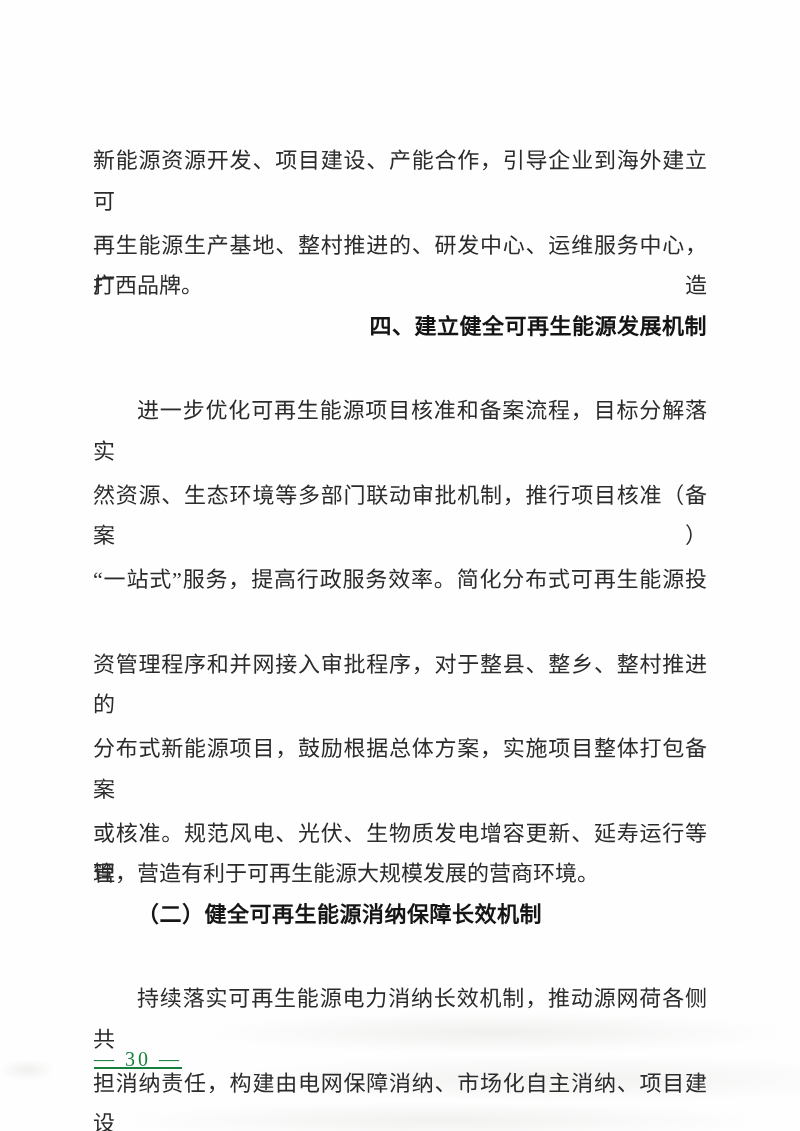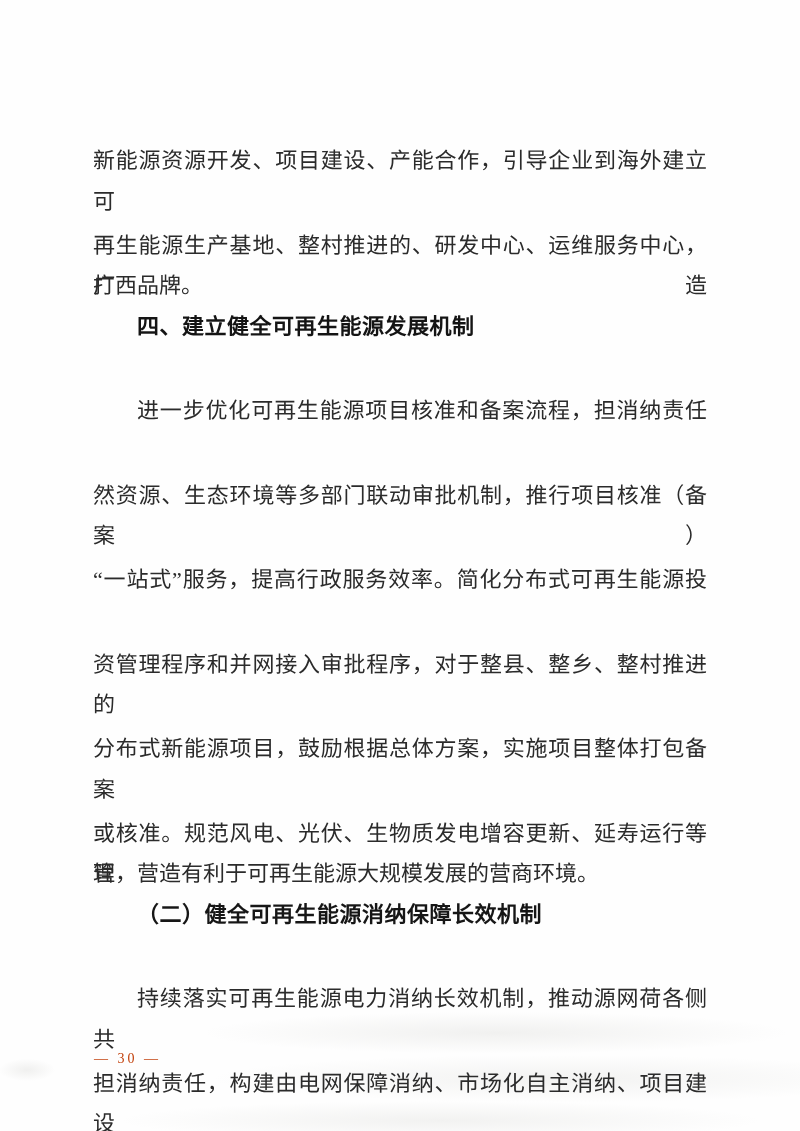--- a/index.html
+++ b/index.html
@@ -55,51 +55,53 @@
     margin-top: 44px;
   }
   .line.indent {
     text-indent: 44px;
   }
   .line.h1 {
     font-family: "Liberation Sans", sans-serif;
     font-weight: bold;
     color: #141414;
     letter-spacing: 0.5px;
+    text-align: right;
   }
   .line.h2 {
     font-weight: bold;
     color: #161616;
     letter-spacing: 0.5px;
   }
   .pagenum {
     position: absolute;
     left: 94px;
     top: 1046px;
-    font-size: 14px;
+    font-size: 20px;
     line-height: 26px;
-    color: #c2410c;
+    color: #15803d;
     letter-spacing: 3px;
     font-family: "Liberation Serif", serif;
+    text-decoration: underline;
   }
 </style>
 </head>
 <body>
 
 <div class="page">
 
   <div class="scan-noise noise-1"></div>
   <div class="scan-noise noise-2"></div>
 
   <div class="textblock">
     <div class="line just">新能源资源开发、项目建设、产能合作，引导企业到海外建立可</div>
     <div class="line just">再生能源生产基地、整村推进的、研发中心、运维服务中心，打造</div>
     <div class="line">广西品牌。</div>
     <div class="line h1 indent">四、建立健全可再生能源发展机制</div>
-    <div class="line just indent">进一步优化可再生能源项目核准和备案流程，担消纳责任</div>
+    <div class="line just indent">进一步优化可再生能源项目核准和备案流程，目标分解落实</div>
     <div class="line just">然资源、生态环境等多部门联动审批机制，推行项目核准（备案）</div>
     <div class="line just">“一站式”服务，提高行政服务效率。简化分布式可再生能源投</div>
     <div class="line just">资管理程序和并网接入审批程序，对于整县、整乡、整村推进的</div>
     <div class="line just">分布式新能源项目，鼓励根据总体方案，实施项目整体打包备案</div>
     <div class="line just">或核准。规范风电、光伏、生物质发电增容更新、延寿运行等管</div>
     <div class="line">理，营造有利于可再生能源大规模发展的营商环境。</div>
     <div class="line h2 indent">（二）健全可再生能源消纳保障长效机制</div>
     <div class="line just indent">持续落实可再生能源电力消纳长效机制，推动源网荷各侧共</div>
     <div class="line just">担消纳责任，构建由电网保障消纳、市场化自主消纳、项目建设</div>
     <div class="line just">商交易等多元化可再生能源消纳机制。科学制定可再生能源合理</div>

